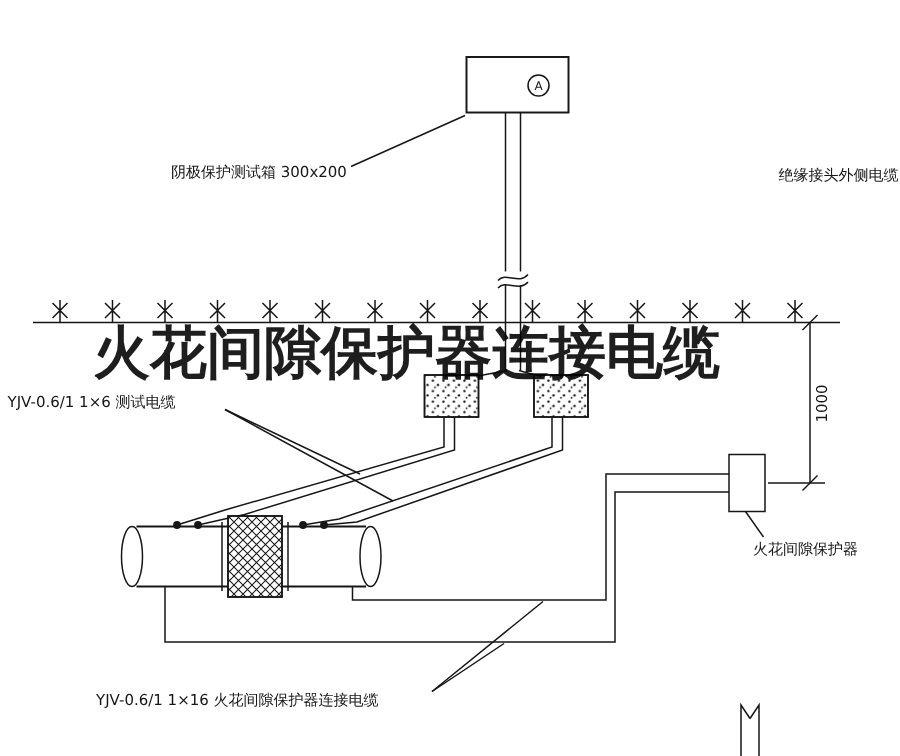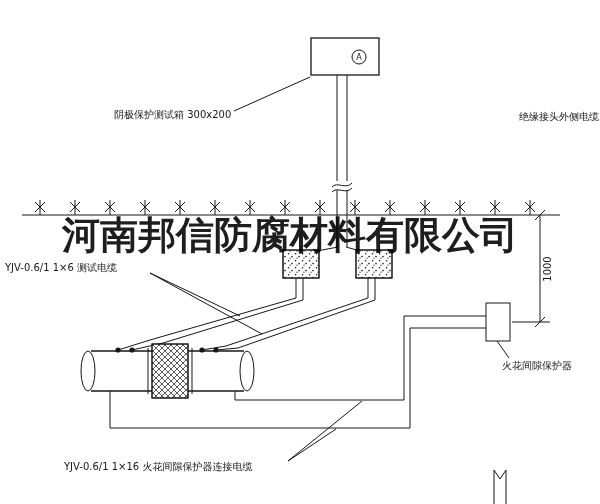--- a/index.html
+++ b/index.html
@@ -159,14 +159,14 @@
       <line class="ln" x1="288" y1="461" x2="362" y2="401"></line>
     </g>
 
     <text class="lbl" x="114" y="118">阴极保护测试箱 300x200</text>
     <text class="lbl" x="519" y="120">绝缘接头外侧电缆</text>
     <text class="lbl" x="5" y="271">YJV-0.6/1 1×6 测试电缆</text>
     <text class="lbl" x="502" y="369">火花间隙保护器</text>
     <text class="lbl" x="64" y="470">YJV-0.6/1 1×16 火花间隙保护器连接电缆</text>
   </svg>
 
-  <div class="watermark">河南邦信防腐材料有限公司</div>
+  <div class="watermark">火花间隙保护器连接电缆</div>
 </div>
 
 </body></html>

